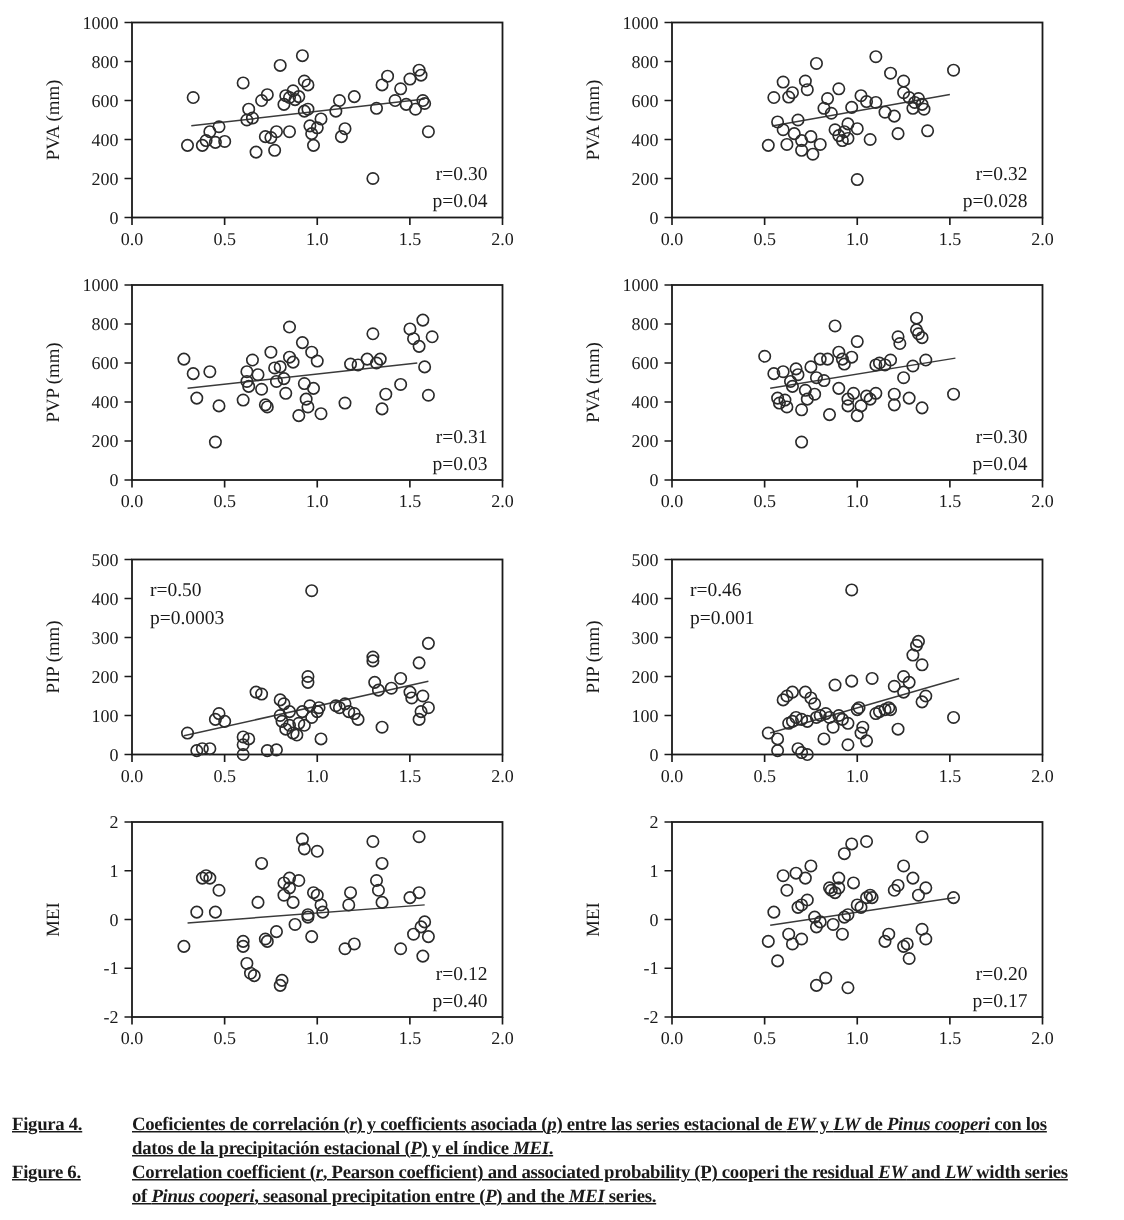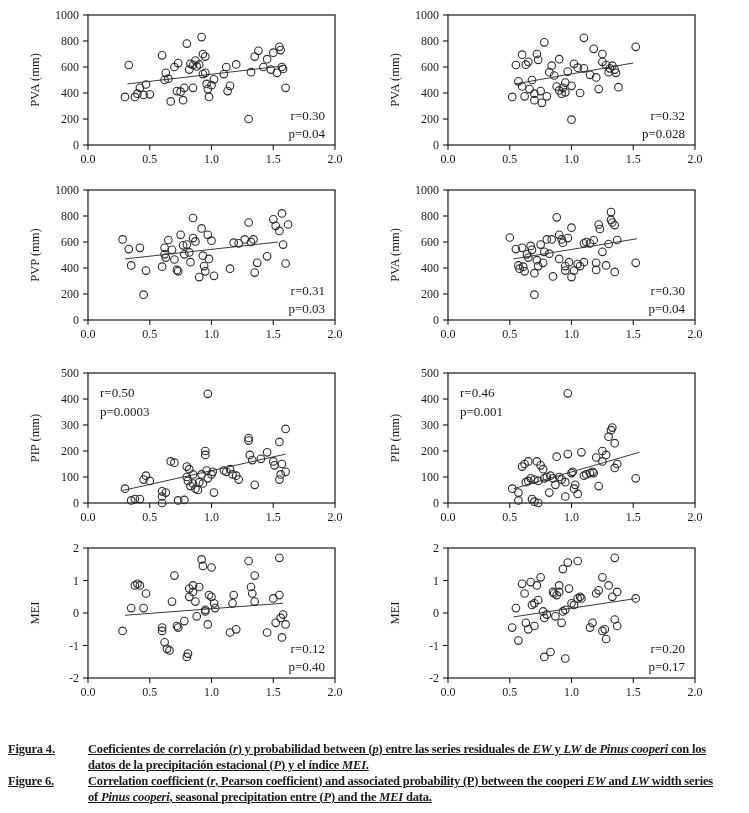--- a/index.html
+++ b/index.html
@@ -745,20 +745,20 @@
           <g>
             <text x="300" y="120" text-anchor="end" class="stats">r=0.20</text>
             <text x="300" y="138" text-anchor="end" class="stats">p=0.17</text>
           </g>
         </svg></div>
   </div>
 
   <div class="caption">
     <div class="caption-row">
       <span class="cap-label">Figura 4.</span>
-      <span class="cap-text"><span>Coeficientes de correlación (</span><i>r</i><span>) y probabilidad between (</span><i>p</i><span>) entre las series residuales de </span><i>EW</i><span> y </span><i>LW</i><span> de </span><i>Pinus cooperi</i><span> con los datos de la precipitación estacional (</span><i>P</i><span>) y el índice </span><i>MEI</i><span>.</span></span>
+      <span class="cap-text"><span>Coeficientes de correlación (</span><i>r</i><span>) y coefficients asociada (</span><i>p</i><span>) entre las series estacional de </span><i>EW</i><span> y </span><i>LW</i><span> de </span><i>Pinus cooperi</i><span> con los datos de la precipitación estacional (</span><i>P</i><span>) y el índice </span><i>MEI</i><span>.</span></span>
     </div>
     <div class="caption-row">
       <span class="cap-label">Figure 6.</span>
-      <span class="cap-text"><span>Correlation coefficient (</span><i>r</i><span>, Pearson coefficient) and associated probability (P) between the cooperi </span><i>EW</i><span> and </span><i>LW</i><span> width series of </span><i>Pinus cooperi</i><span>, seasonal precipitation entre (</span><i>P</i><span>) and the </span><i>MEI</i><span> data.</span></span>
+      <span class="cap-text"><span>Correlation coefficient (</span><i>r</i><span>, Pearson coefficient) and associated probability (P) cooperi the residual </span><i>EW</i><span> and </span><i>LW</i><span> width series of </span><i>Pinus cooperi</i><span>, seasonal precipitation entre (</span><i>P</i><span>) and the </span><i>MEI</i><span> series.</span></span>
     </div>
   </div>
 </div>
 
 </body></html>

